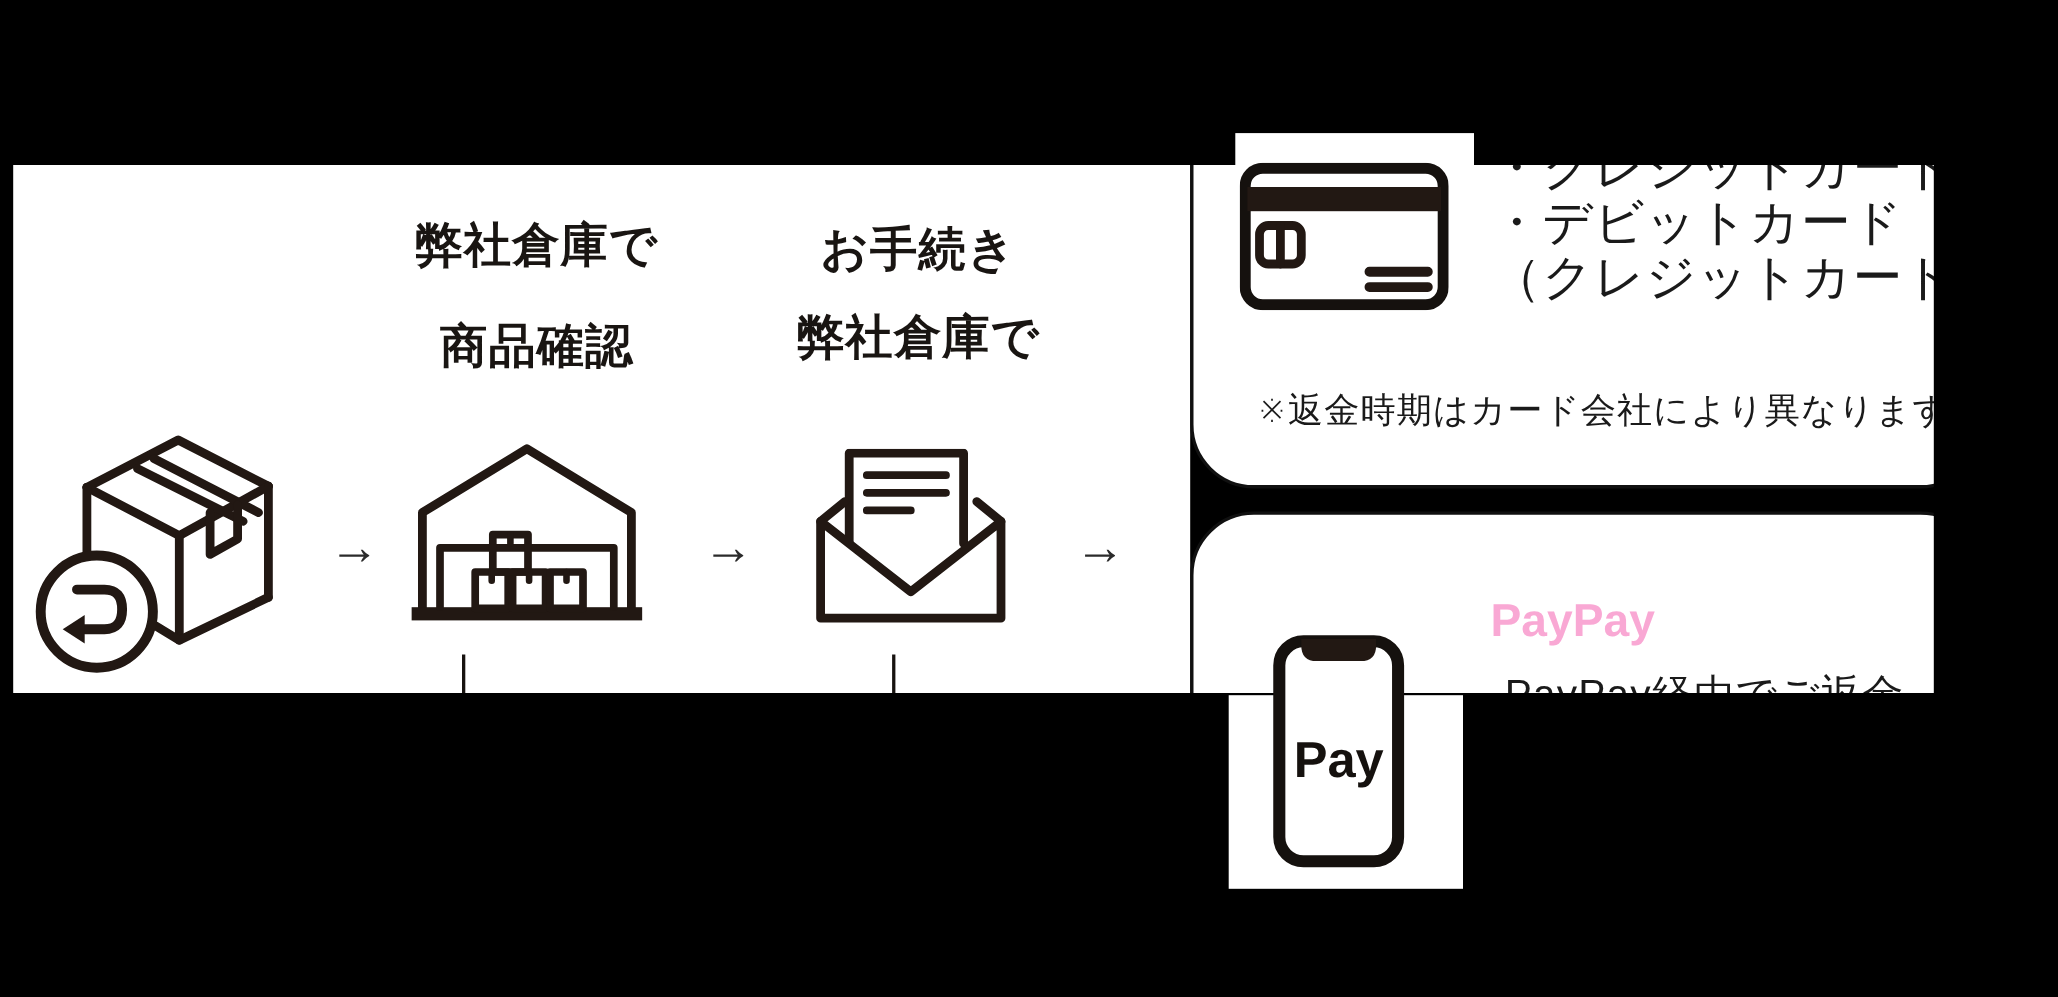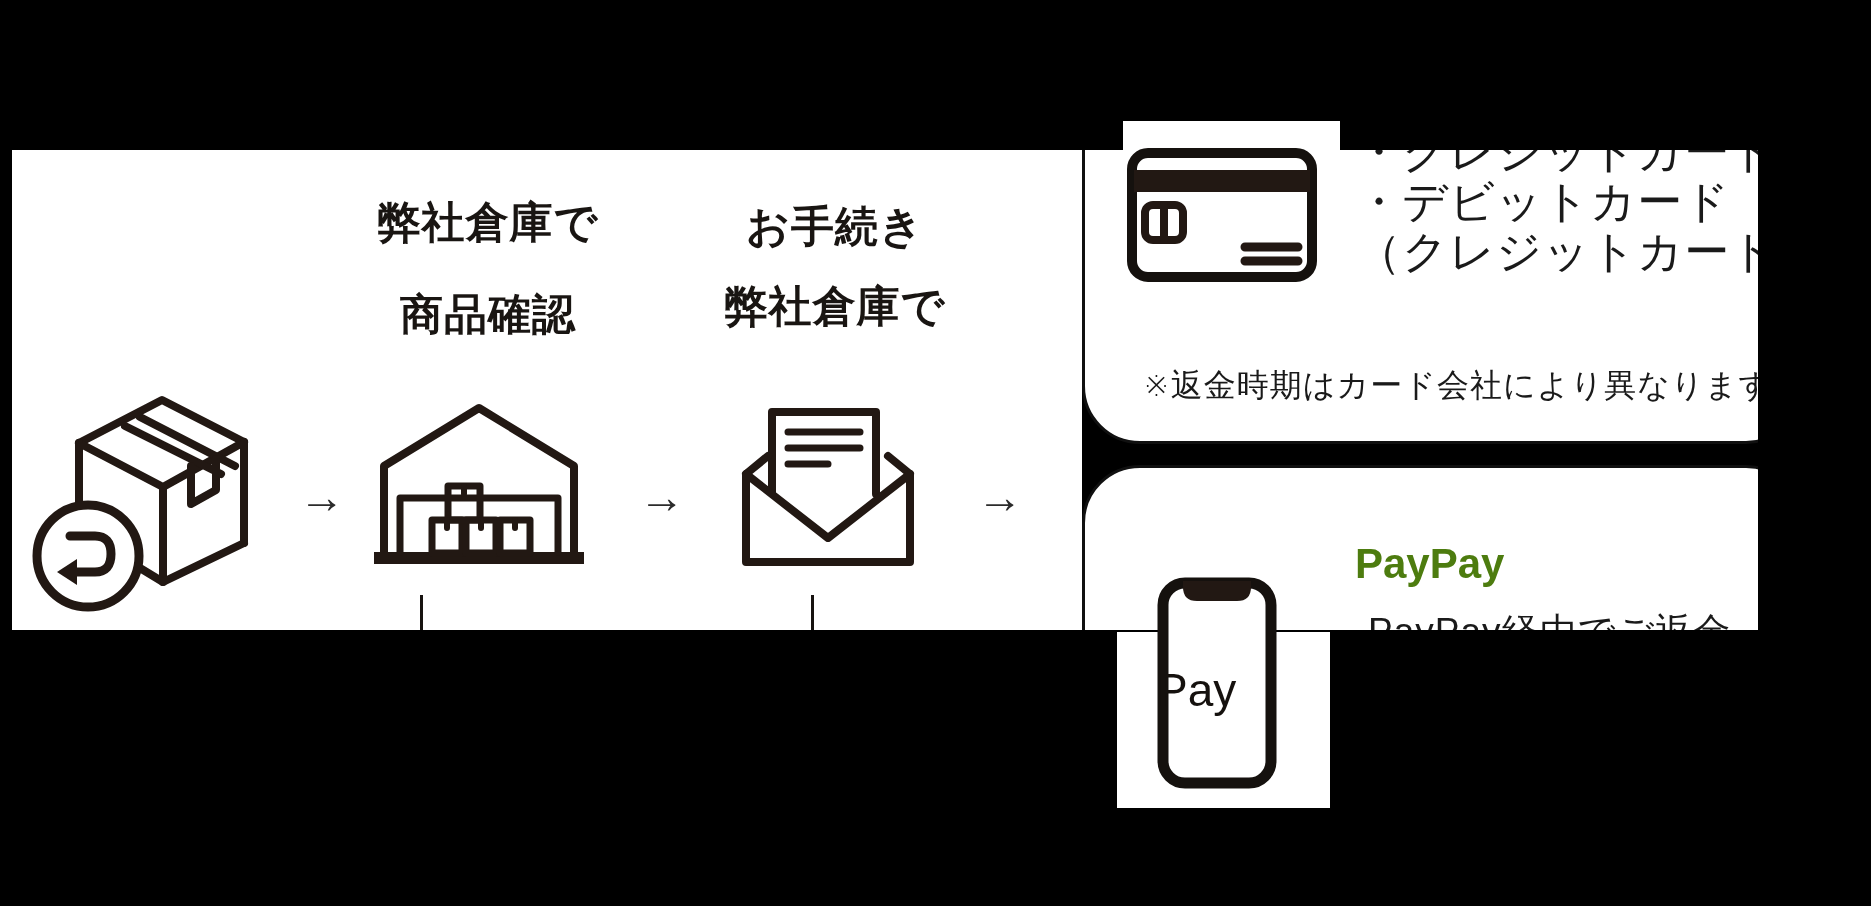--- a/index.html
+++ b/index.html
@@ -14,22 +14,22 @@
               border:3px solid #101010;border-radius:58px;z-index:1;box-sizing:border-box;}
   
   .band-top{left:0;top:0;width:1871px;height:150px;background:#000;z-index:2;}
   .band-bottom{left:0;top:630px;width:1871px;height:276px;background:#000;z-index:2;}
   .band-right{left:1758px;top:0;width:113px;height:906px;background:#000;z-index:2;}
   
   .card-box{left:1123px;top:121px;width:217px;height:110px;background:#fff;z-index:3;}
   .phone-strip{left:1117px;top:632px;width:213px;height:176px;background:#fff;z-index:3;}
   .card-svg{left:1127px;top:148px;z-index:4;}
   .phone-svg{left:1157px;top:577px;z-index:4;}
-  .pay-label{left:1157px;top:663px;width:120px;text-align:left;font-size:46px;
-             font-weight:400;color:#15110e;z-index:5;}
+  .pay-label{left:1157px;top:663px;width:120px;text-align:center;font-size:46px;
+             font-weight:700;color:#15110e;z-index:5;}
   
   .step-label{color:#191512;font-weight:700;font-size:43px;text-align:center;z-index:1;
               letter-spacing:1px;white-space:nowrap;}
   .s0{left:48px;top:228px;width:230px;}
   .s1a{left:358px;top:194px;width:260px;}
   .s1b{left:358px;top:286px;width:260px;}
   .s2a{left:705px;top:198px;width:260px;}
   .s2b{left:705px;top:278px;width:260px;}
   
   .flow-arrow{width:64px;text-align:center;font-size:46px;color:#2b2b2b;z-index:1;top:470px;}
@@ -37,23 +37,23 @@
   
   .connector{width:3px;height:35px;background:#171310;top:595px;z-index:1;}
   .c1{left:420px;} .c2{left:811px;}
   
   .box-svg{left:25px;top:378px;z-index:1;}
   .wh-svg{left:374px;top:402px;z-index:1;}
   .env-svg{left:740px;top:408px;z-index:1;}
   
   .pay-list{left:1356px;top:127px;font-size:45px;line-height:50px;font-weight:300;
             color:#1a1a1a;letter-spacing:1px;z-index:1;white-space:nowrap;}
-  .refund-note{left:1143px;top:364px;font-size:32px;font-weight:300;color:#1a1a1a;
+  .refund-note{left:1143px;top:352px;font-size:32px;font-weight:300;color:#1a1a1a;
             letter-spacing:1px;z-index:1;white-space:nowrap;}
-  .pp-title{left:1355px;top:540px;font-size:42px;font-weight:700;color:#4d7c0f;z-index:1;}
+  .pp-title{left:1355px;top:540px;font-size:42px;font-weight:700;color:#f9a8d4;z-index:1;}
   .pp-desc{left:1368px;top:607px;font-size:37px;font-weight:300;color:#1a1a1a;
             letter-spacing:1px;z-index:1;white-space:nowrap;}
   svg .ln{stroke:#221813;stroke-width:8;fill:none;stroke-linecap:round;stroke-linejoin:round;}
   svg .fl{fill:#221813;stroke:none;}
   svg .wf{fill:#fff;}
 </style>
 </head>
 <body>
 
 <div class="stage">

